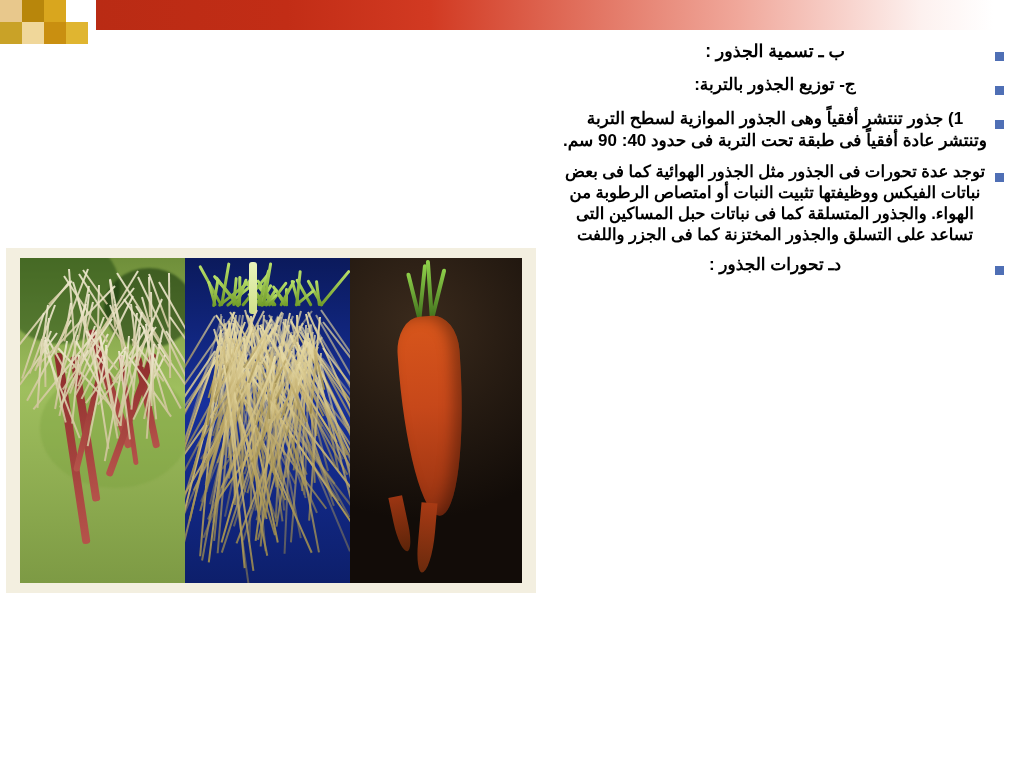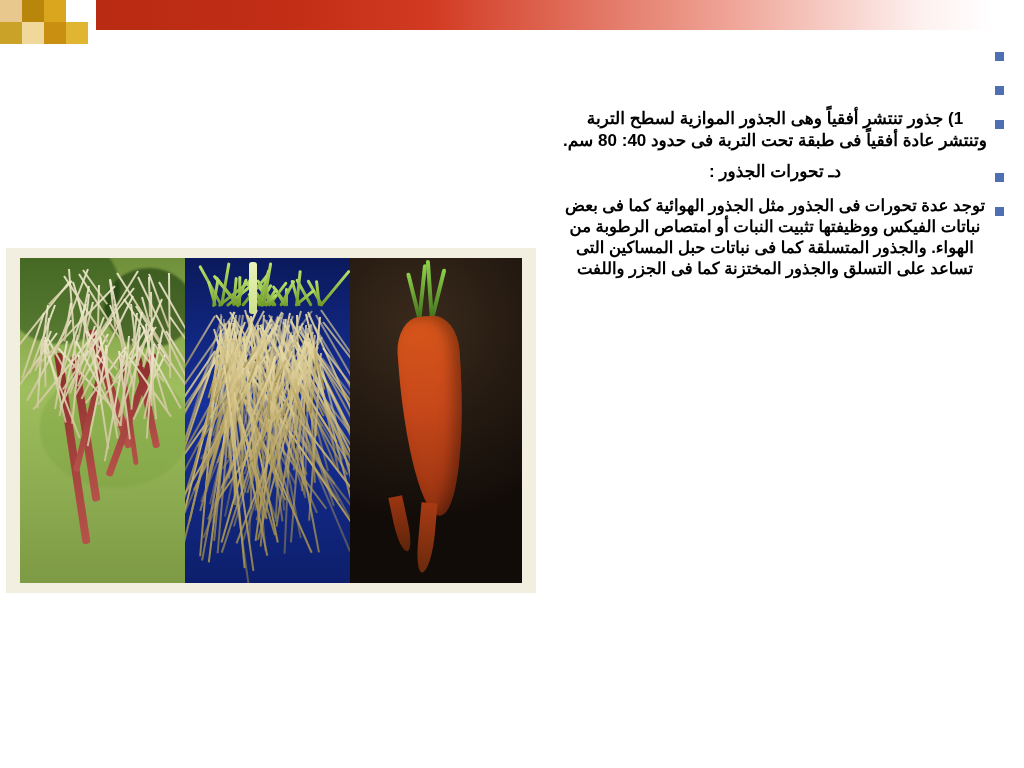--- a/index.html
+++ b/index.html
@@ -640,36 +640,38 @@
         </div>
     </div>
 
   </div>
 </div>
 
 <div class="content">
 
   <div class="bullet-row">
     <div class="bullet-marker"><span></span></div>
+    <div class="bullet-text s20">ب ـ تسمية الجذور :</div>
   </div>
 
 
   <div class="bullet-row">
     <div class="bullet-marker"><span></span></div>
+    <div class="bullet-text s19">ج- توزيع الجذور بالتربة:</div>
   </div>
 
   <div class="bullet-row">
     <div class="bullet-marker"><span></span></div>
-    <div class="bullet-text s19">1)  جذور تنتشر أفقياً وهى الجذور الموازية لسطح التربة وتنتشر عادة أفقياً فى طبقة تحت التربة فى حدود 40: 80 سم.</div>
+    <div class="bullet-text s19">1)  جذور تنتشر أفقياً وهى الجذور الموازية لسطح التربة وتنتشر عادة أفقياً فى طبقة تحت التربة فى حدود 40: 90 سم.</div>
   </div>
 
+
+  <div class="bullet-row">
+    <div class="bullet-marker"><span></span></div>
+    <div class="bullet-text s18">توجد عدة تحورات فى الجذور مثل الجذور الهوائية كما فى بعض نباتات الفيكس ووظيفتها تثبيت النبات أو امتصاص الرطوبة من الهواء. والجذور المتسلقة كما فى نباتات حبل المساكين التى تساعد على التسلق والجذور المختزنة كما فى الجزر واللفت</div>
+  </div>
 
   <div class="bullet-row">
     <div class="bullet-marker"><span></span></div>
     <div class="bullet-text s19">دـ تحورات الجذور :</div>
   </div>
 
-  <div class="bullet-row">
-    <div class="bullet-marker"><span></span></div>
-    <div class="bullet-text s18">توجد عدة تحورات فى الجذور مثل الجذور الهوائية كما فى بعض نباتات الفيكس ووظيفتها تثبيت النبات أو امتصاص الرطوبة من الهواء. والجذور المتسلقة كما فى نباتات حبل المساكين التى تساعد على التسلق والجذور المختزنة كما فى الجزر واللفت</div>
-  </div>
-
 </div>
 
 </body></html>

